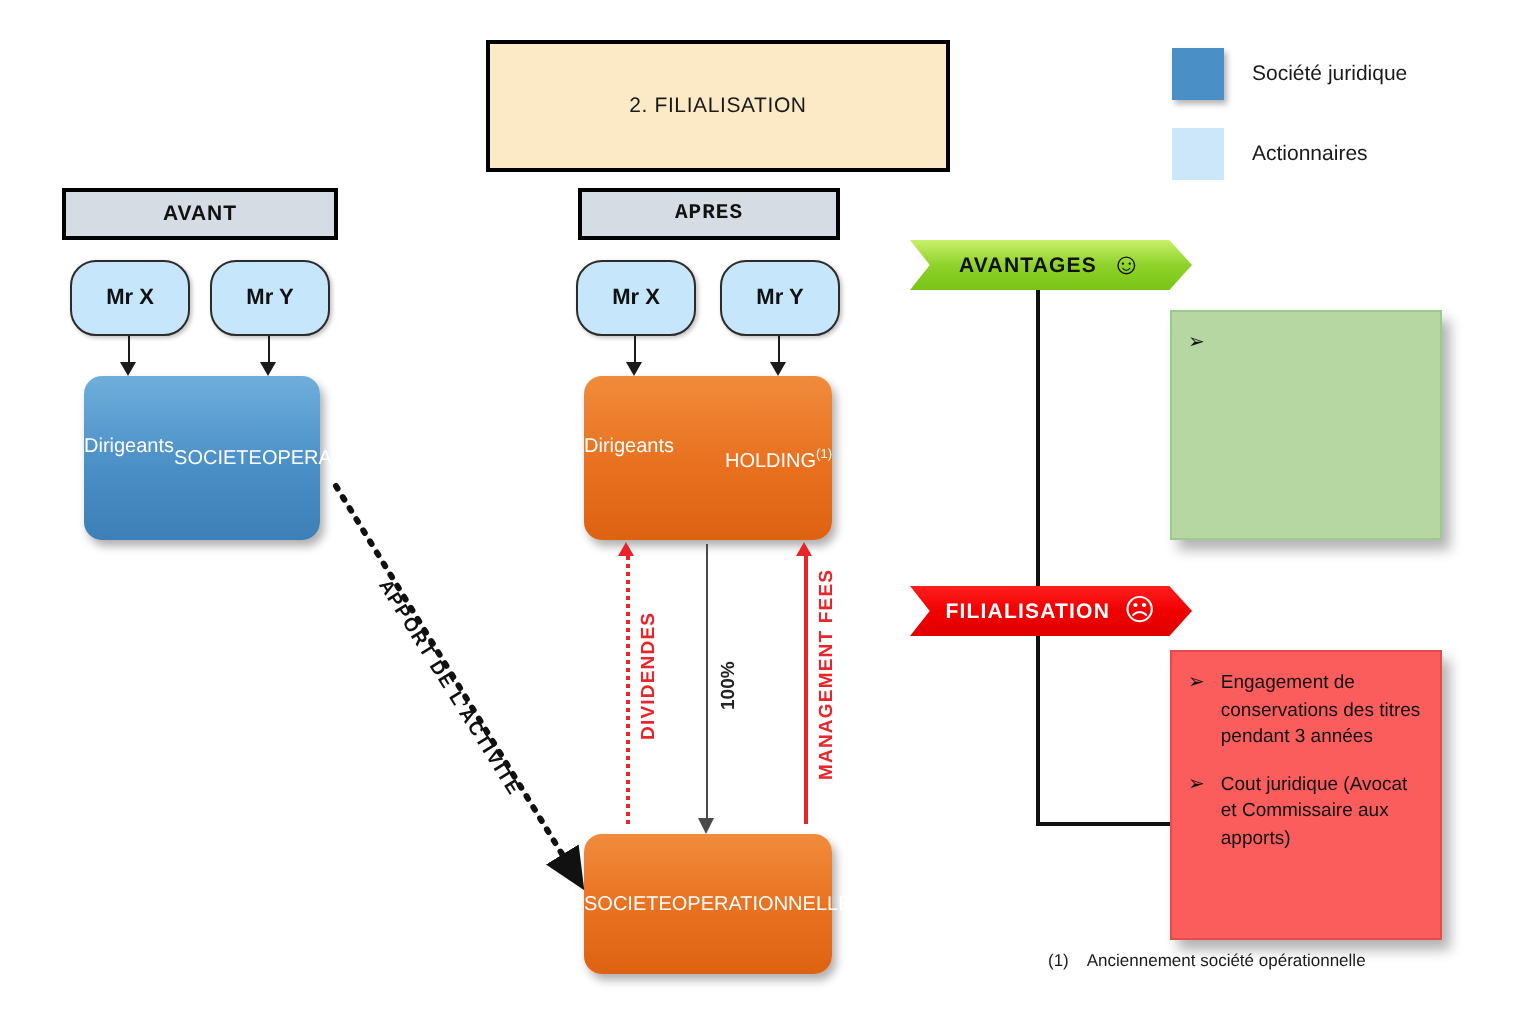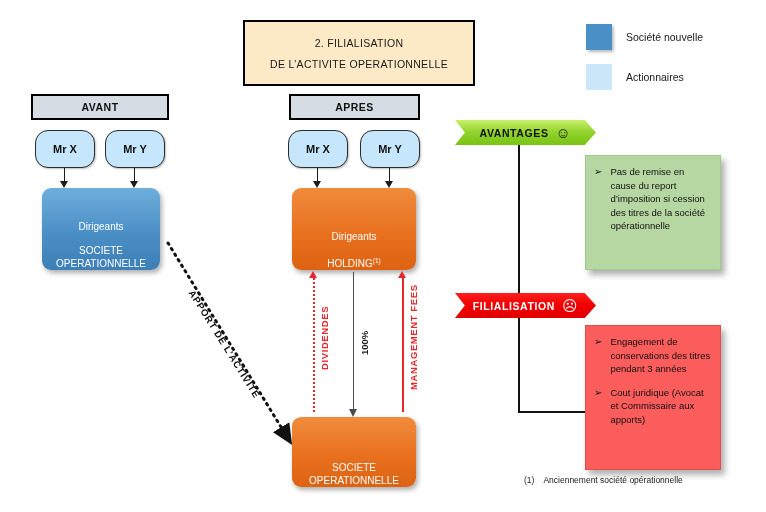--- a/index.html
+++ b/index.html
@@ -11,35 +11,35 @@
   #title-box{left:243px;top:20px;width:232px;height:66px;background:#FCE9C6;
              border:2px solid #000;display:flex;flex-direction:column;
              align-items:center;justify-content:center;gap:9px;}
   #title-box .tline{font-size:10.5px;font-weight:normal;color:#1a1a1a;letter-spacing:.3px;}
 
   
   .phase-head{background:#D6DCE4;border:2px solid #000;display:flex;
               align-items:center;justify-content:center;
               font-size:10.5px;font-weight:bold;color:#111;letter-spacing:.5px;}
   #avant-head{left:31px;top:94px;width:138px;height:26px;}
-  #apres-head{left:289px;top:94px;width:131px;height:26px;}
+  #apres-head{left:289px;top:94px;width:131px;height:26px;font-family:Liberation Mono, monospace;}
 
   
   .pill{background:#C5E6FB;border:1.4px solid #2b2b2b;border-radius:13px;
         display:flex;align-items:center;justify-content:center;
         font-size:11px;font-weight:bold;color:#111;
         box-shadow:1px 1px 2px rgba(0,0,0,.25);}
   #pill-avant-x{left:35px;top:130px;width:60px;height:38px;}
   #pill-avant-y{left:105px;top:130px;width:60px;height:38px;}
   #pill-apres-x{left:288px;top:130px;width:60px;height:38px;}
   #pill-apres-y{left:360px;top:130px;width:60px;height:38px;}
 
   
-  .company{border-radius:9px;display:flex;flex-direction:column;
-           align-items:center;justify-content:flex-end;color:#fff;text-align:center;
+  .company{border-radius:9px;display:flex;flex-direction:row;
+           align-items:center;justify-content:space-between;color:#fff;text-align:center;
            box-shadow:2px 3px 5px rgba(0,0,0,.32);}
   .company .role{font-size:10px;margin-bottom:12px;}
   .company .nm{font-size:10px;line-height:13px;}
   .blue{background:linear-gradient(180deg,#6FAEDC 0%,#4A8FC6 55%,#3D7FB6 100%);}
   .orange{background:linear-gradient(180deg,#F08C3C 0%,#E8701F 55%,#DD6312 100%);}
   #op-avant{left:42px;top:188px;width:118px;height:82px;}
   #holding{left:292px;top:188px;width:124px;height:82px;}
   #op-apres{left:292px;top:417px;width:124px;height:70px;}
   #op-apres .nm{margin:0;}
   .fn-mark{font-size:6.5px;vertical-align:super;}
@@ -121,21 +121,20 @@
 
   
   #footnote{left:524px;top:475px;font-size:8.5px;color:#1a1a1a;}
   #footnote .fnum{margin-right:9px;}
 </style>
 </head>
 <body>
 
 <div class="abs" id="title-box">
   <div class="tline">2.  FILIALISATION</div>
-  <div class="tline">DE L’ACTIVITE  OPERATIONNELLE</div>
 </div>
 
 <div class="abs phase-head" id="avant-head">AVANT</div>
 <div class="abs phase-head" id="apres-head">APRES</div>
 
 <div class="abs pill" id="pill-avant-x">Mr X</div>
 <div class="abs pill" id="pill-avant-y">Mr Y</div>
 <div class="abs pill" id="pill-apres-x">Mr X</div>
 <div class="abs pill" id="pill-apres-y">Mr Y</div>
 
@@ -183,38 +182,37 @@
       <path d="M0,0 L7,3.2 L0,6.4 z" fill="#111"></path>
     </marker>
   </defs>
   <line x1="168" y1="243" x2="289" y2="440" stroke="#111" stroke-width="3" stroke-dasharray="1.5 5" stroke-linecap="round" marker-end="url(#ahead)"></line>
 </svg>
 <div class="abs" id="lbl-apport">APPORT  DE  L’ACTIVITE</div>
 
 <div class="abs" id="legend">
   <div class="lg-row">
     <div class="sw" style="background:#4A8FC6"></div>
-    <div class="lg-txt">Société nouvelle</div>
+    <div class="lg-txt">Société juridique</div>
   </div>
   <div class="lg-row">
     <div class="sw" style="background:#CCE7F9;box-shadow:none"></div>
     <div class="lg-txt">Actionnaires</div>
   </div>
 </div>
 
 <div class="abs banner" id="banner-av">
   <span>AVANTAGES</span>
   <span class="face">☺</span>
 </div>
 <div class="abs elbow" id="el-av-v"></div>
 <div class="abs elbow" id="el-av-h"></div>
 <div class="abs panel" id="panel-av">
   <div class="bullet-row">
     <div class="bchar">➢</div>
-    <div class="btxt">Pas de remise en cause du report d’imposition si cession des titres de la société opérationnelle</div>
   </div>
 </div>
 
 <div class="abs banner" id="banner-in">
   <span>FILIALISATION</span>
   <span class="face">☹</span>
 </div>
 <div class="abs elbow" id="el-in-v"></div>
 <div class="abs elbow" id="el-in-h"></div>
 <div class="abs panel" id="panel-in">

